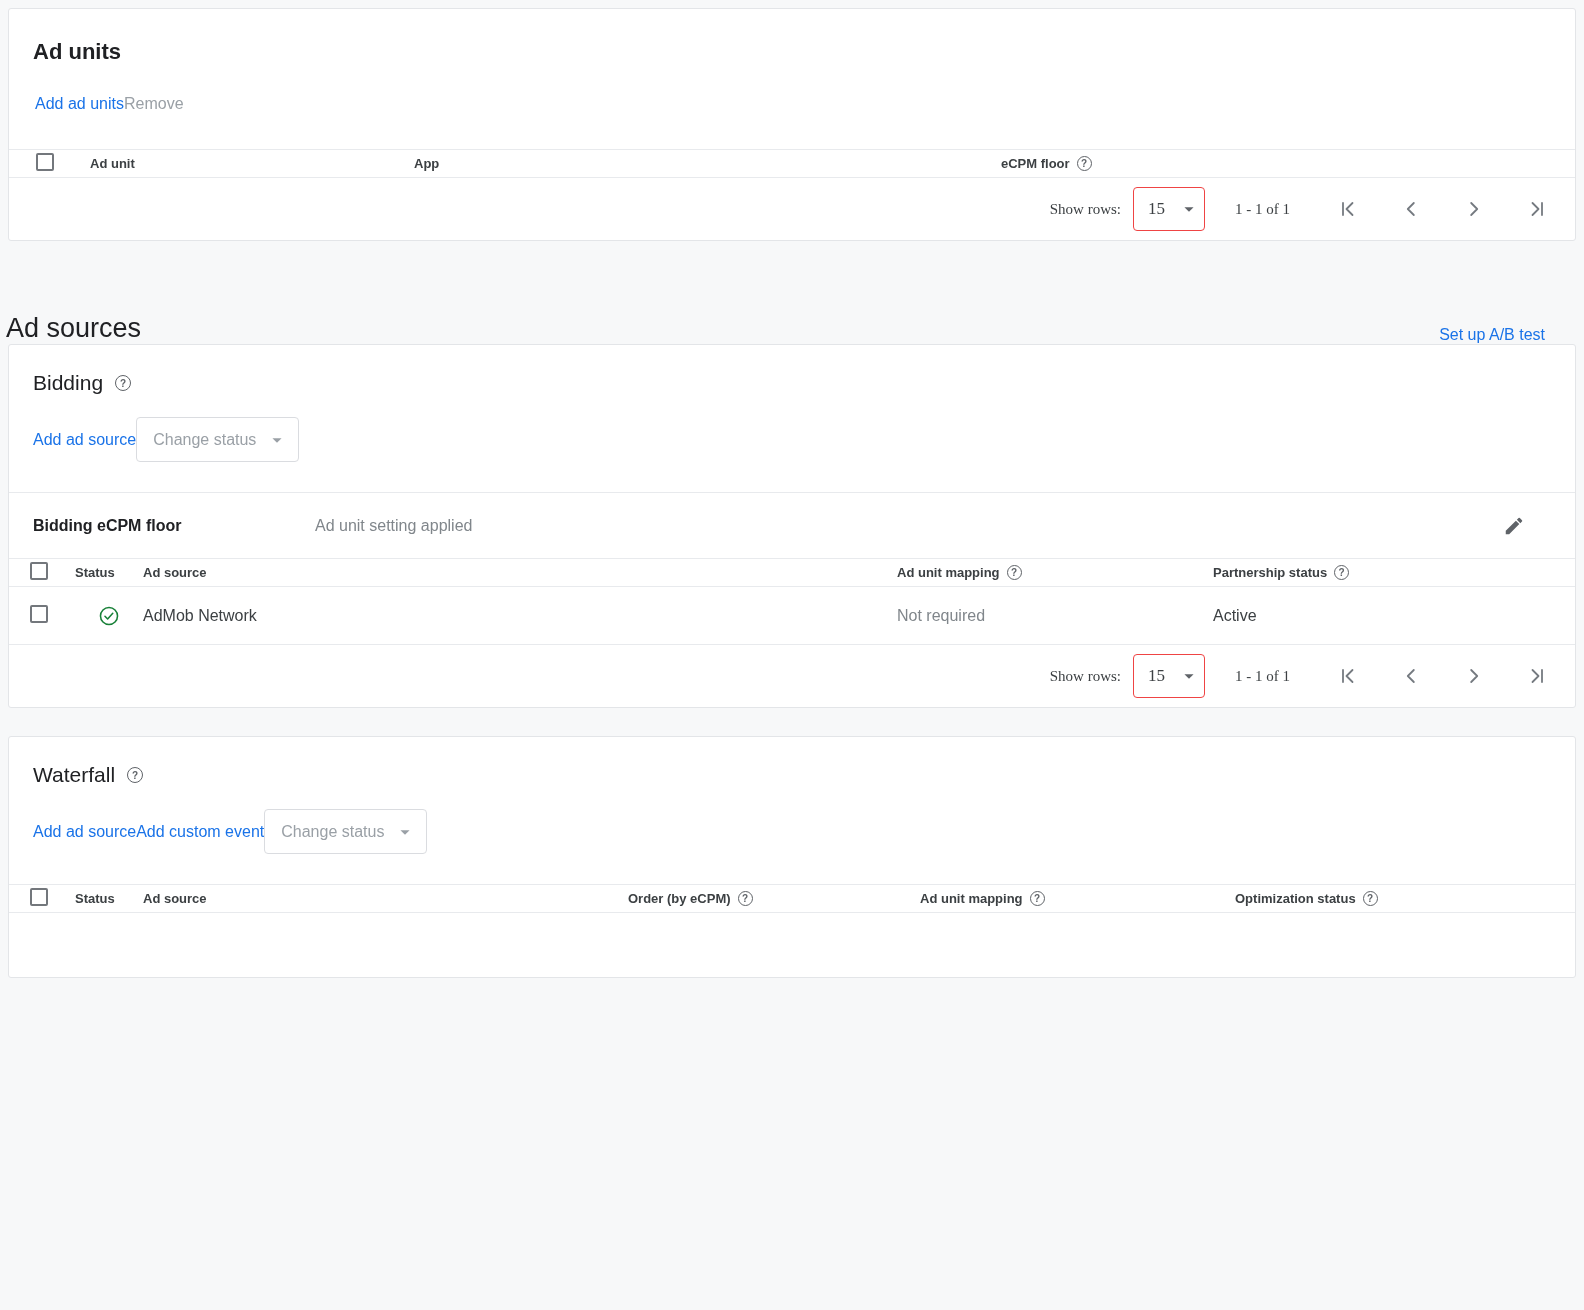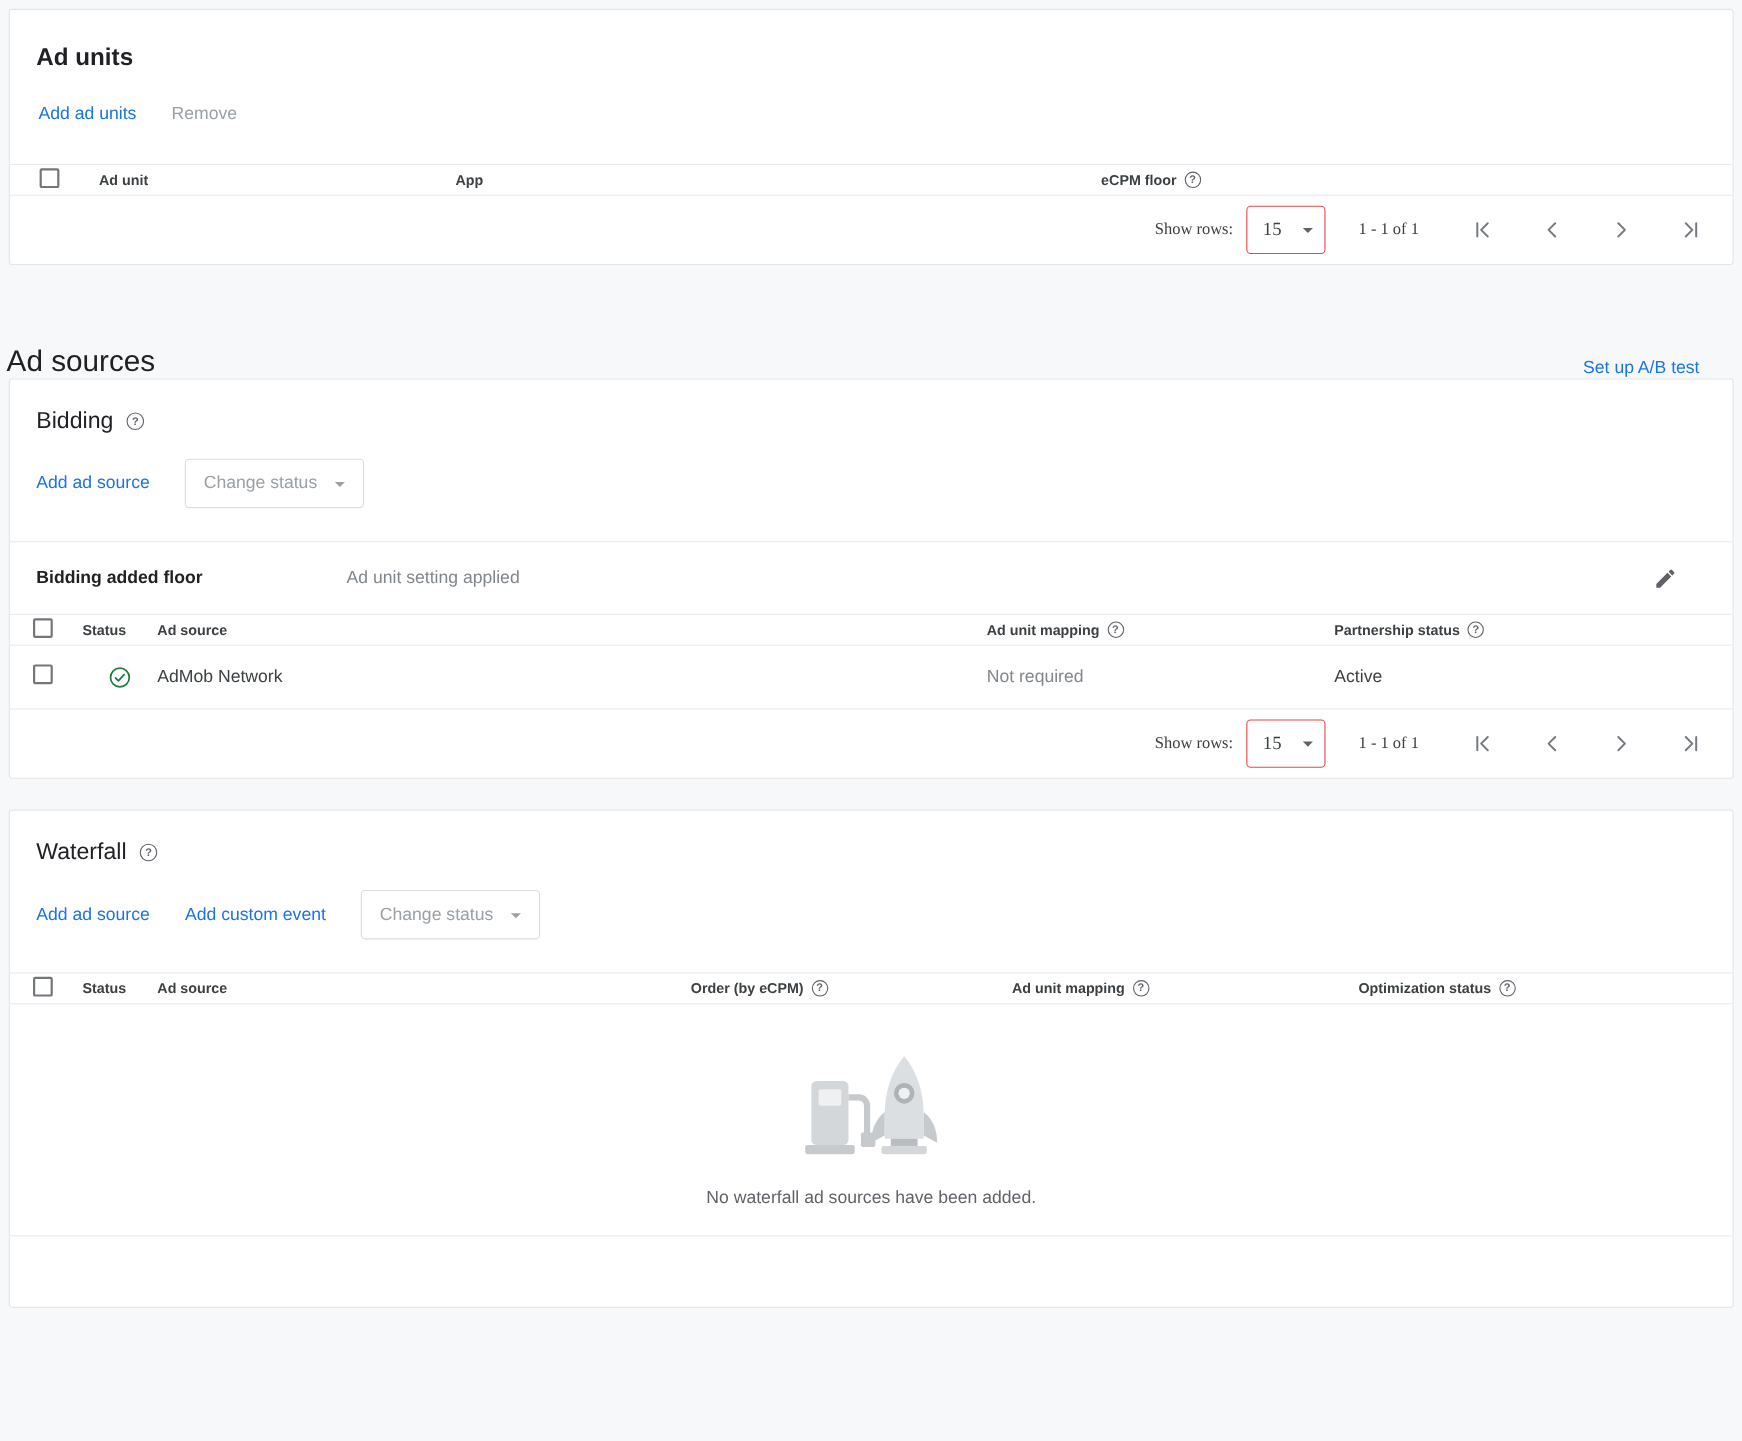--- a/index.html
+++ b/index.html
@@ -13,21 +13,21 @@
     overflow: hidden;
   }
   .card { background: #fff; border: 1px solid #e3e5e8; border-radius: 3px; margin: 0 8px; }
   #ad-units-card { margin-top: 8px; }
   #waterfall-card { margin-top: 28px; }
 
   .card-title-row { display: flex; align-items: center; gap: 10px; padding: 30px 24px 0 24px; }
   .title-bold { font-size: 22px; font-weight: 700; color: #202124; }
   .title-plain { font-size: 21px; font-weight: 400; color: #202124; }
 
-  .actions-row { display: flex; align-items: center; gap: 32px; padding: 22px 24px 30px 24px; }
+  .actions-row { display: flex; align-items: center; padding: 22px 24px 30px 24px; }
   #ad-units-card .actions-row { padding: 30px 24px 36px 26px; }
 
   .link { color: #1a73e8; font-weight: 500; font-size: 16px; text-decoration: none; cursor: pointer; }
   .link.disabled { color: #9aa0a6; cursor: default; }
 
   .btn-outline {
     display: inline-flex; align-items: center; gap: 10px;
     height: 45px; padding: 0 10px 0 16px;
     border: 1px solid #dadce0; border-radius: 4px;
     background: #fff; color: #9aa0a6; font-size: 16px; font-weight: 500;
@@ -167,21 +167,21 @@
   <div class="actions-row">
     <a class="link">Add ad source</a>
     <button class="btn-outline">
       <span>Change status</span>
       <svg width="22" height="22" viewBox="0 0 24 24">
           <path d="M7 10l5 5 5-5z" fill="currentColor"></path>
         </svg>
     </button>
   </div>
   <div class="floor-row">
-    <span class="floor-label">Bidding added floor</span>
+    <span class="floor-label">Bidding eCPM floor</span>
     <span class="floor-value">Ad unit setting applied</span>
     <span class="edit-btn">
       <svg width="22" height="22" viewBox="0 0 24 24">
           <path d="M3 17.25V21h3.75L17.81 9.94l-3.75-3.75L3 17.25zM20.71 7.04a.996.996 0 0 0 0-1.41l-2.34-2.34a.996.996 0 0 0-1.41 0l-1.83 1.83 3.75 3.75 1.83-1.83z" fill="currentColor"></path>
         </svg>
     </span>
   </div>
   <div class="table-header grid-bidding">
     <div><span class="checkbox"></span></div>
     <div class="th">Status</div>
@@ -268,31 +268,14 @@
     </div>
     <div class="th">
       <span>Ad unit mapping</span>
       <span class="help">?</span>
     </div>
     <div class="th">
       <span>Optimization status</span>
       <span class="help">?</span>
     </div>
   </div>
-  <div class="empty-state">
-    <svg width="150" height="122" viewBox="0 0 160 130">
-      <rect x="16" y="100" width="48" height="9" rx="2" fill="#c6cacd"></rect>
-      <rect x="22" y="38" width="36" height="62" rx="5" fill="#d4d7da"></rect>
-      <rect x="29" y="46" width="22" height="16" rx="2" fill="#eef0f2"></rect>
-      <path d="M58 54 h10 a8 8 0 0 1 8 8 v32" fill="none" stroke="#c6cacd" stroke-width="6"></path>
-      <rect x="70" y="88" width="14" height="14" rx="2" fill="#c6cacd"></rect>
-      <path d="M112 14 C99 29 93 50 93 72 l0 22 38 0 0-22 C131 50 125 29 112 14 Z" fill="#dcdfe2"></path>
-      <circle cx="112" cy="50" r="10" fill="#aeb3b8"></circle>
-      <circle cx="112" cy="50" r="5.5" fill="#eef0f2"></circle>
-      <path d="M93 68 C84 75 80 86 80 98 l13 -7 Z" fill="#c6cacd"></path>
-      <path d="M131 68 C140 75 144 86 144 98 l-13 -7 Z" fill="#c6cacd"></path>
-      <rect x="99" y="94" width="26" height="7" fill="#b9bdc1"></rect>
-      <rect x="90" y="101" width="44" height="8" rx="2" fill="#d4d7da"></rect>
-    </svg>
-    <p class="empty-text">No waterfall ad sources have been added.</p>
-  </div>
   <div class="card-footer"></div>
 </section>
 
 </body></html>

